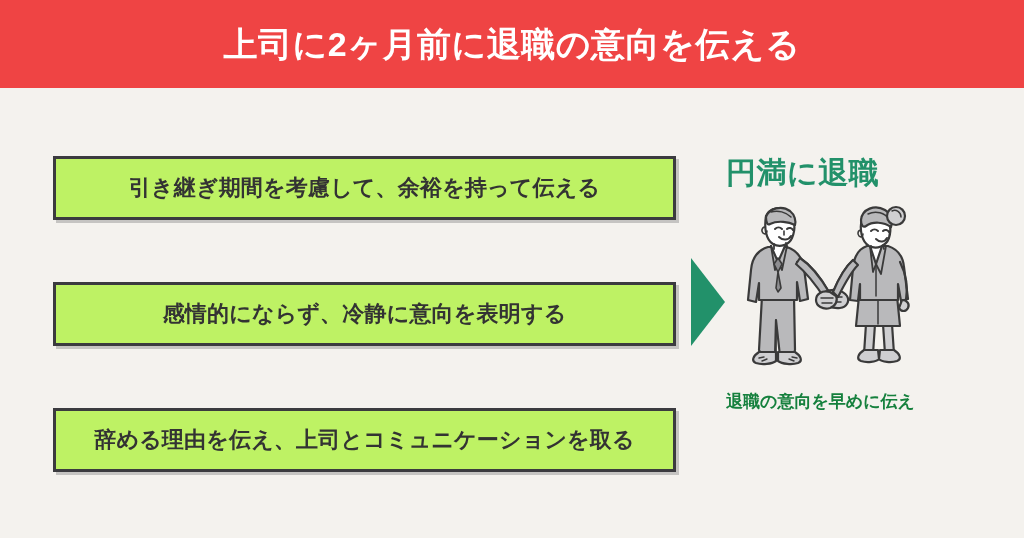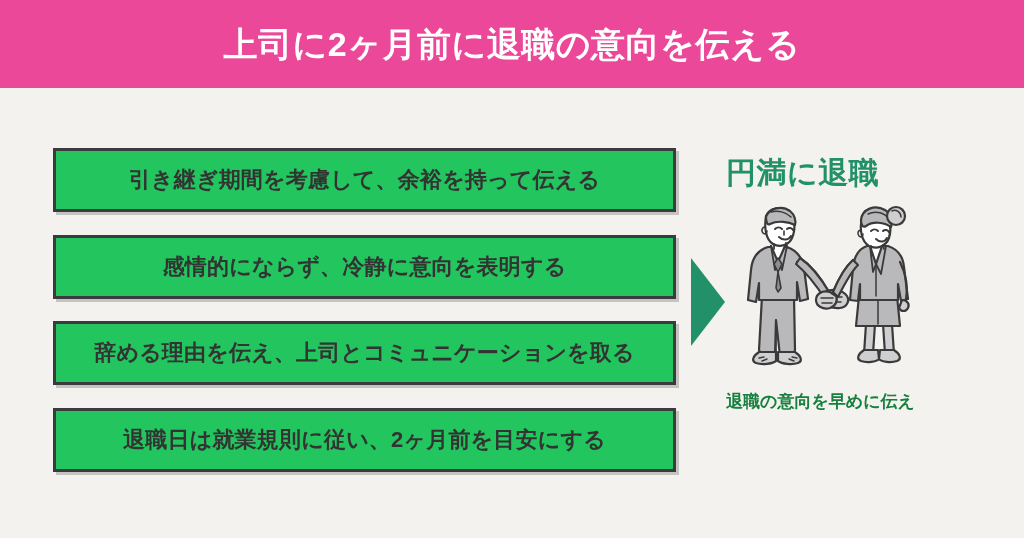--- a/index.html
+++ b/index.html
@@ -23,21 +23,21 @@
     background: #f4f2ee;
   }
 
   
   .header-bar {
     position: absolute;
     left: 0;
     top: 0;
     width: 1024px;
     height: 88px;
-    background: #ec4899;
+    background: #ef4444;
     display: flex;
     align-items: center;
     justify-content: center;
   }
   .header-title {
     color: #ffffff;
     font-size: 34px;
     font-weight: bold;
     letter-spacing: 0.5px;
     line-height: 1;
@@ -53,26 +53,27 @@
     width: 623px;
     height: 324px;
     display: flex;
     flex-direction: column;
     justify-content: space-between;
   }
   .step-box {
     position: relative;
     height: 64px;
     box-sizing: border-box;
-    background: #22c55e;
+    background: #bef264;
     border: 3px solid #3b3b3f;
     box-shadow: 3px 3px 0 rgba(140,140,140,0.45);
     display: flex;
     align-items: center;
     justify-content: center;
+    margin-top: 8px;
   }
   .step-label {
     color: #333333;
     font-size: 22px;
     font-weight: bold;
     line-height: 1;
     letter-spacing: 0.2px;
     white-space: nowrap;
     text-align: center;
   }
@@ -148,23 +149,20 @@
     </div>
 
     <div class="step-box">
       <div class="step-label">感情的にならず、冷静に意向を表明する</div>
     </div>
 
     <div class="step-box">
       <div class="step-label">辞める理由を伝え、上司とコミュニケーションを取る</div>
     </div>
 
-    <div class="step-box">
-      <div class="step-label">退職日は就業規則に従い、2ヶ月前を目安にする</div>
-    </div>
 
   </div>
 
   <div class="arrow-marker"></div>
 
   <div class="result-column">
 
     <div class="result-heading">円満に退職</div>
 
     <div class="illustration-wrap">

